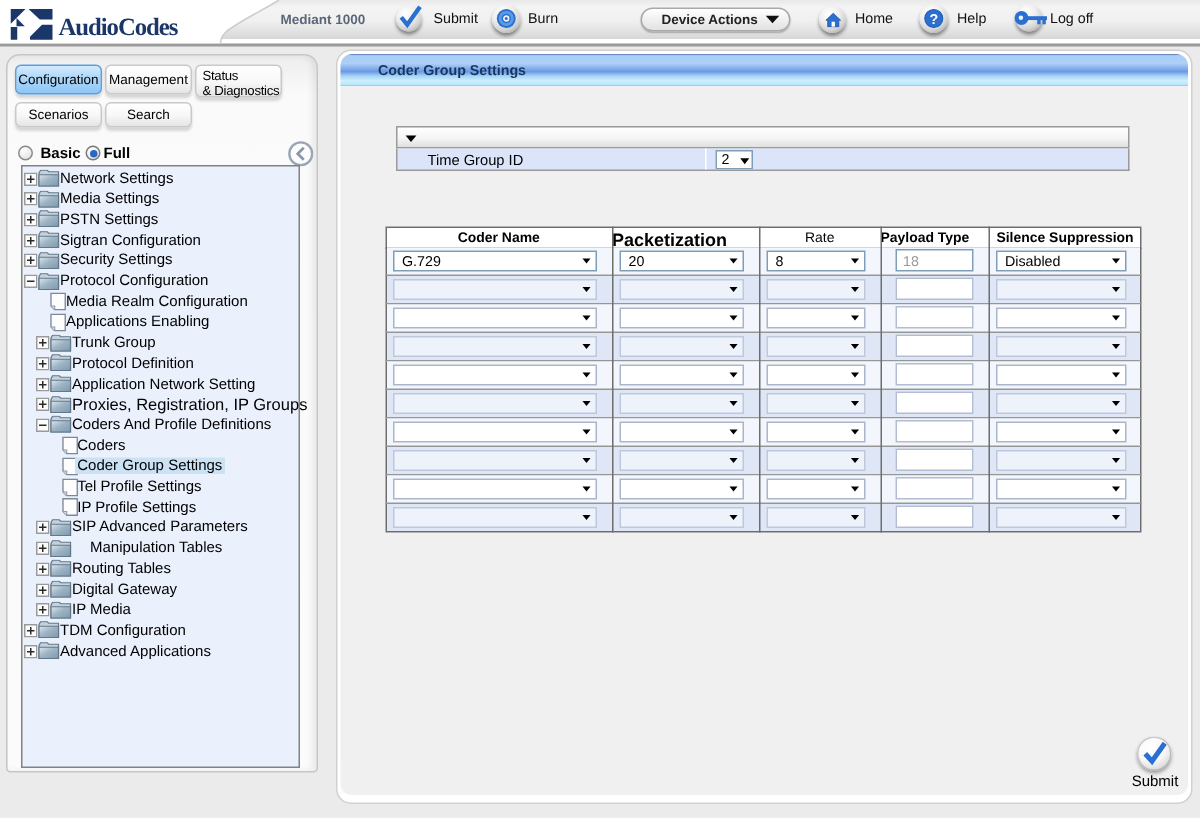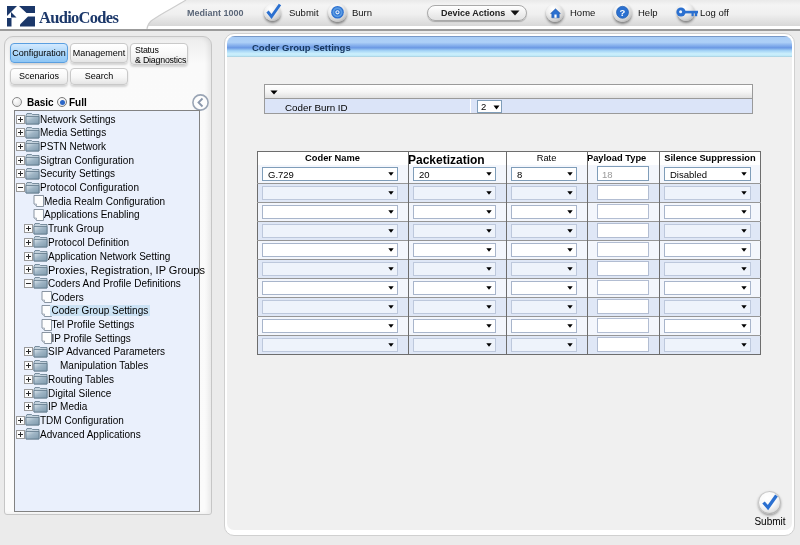--- a/index.html
+++ b/index.html
@@ -135,21 +135,21 @@
 </svg>
 <div class="a" style="left:40px;top:127.2px;font-size:10px;color:#000;white-space:nowrap">Media Settings</div>
 <svg class="a" style="left:16px;top:141.9px" width="9" height="9" viewBox="0 0 9 9">
     <rect x="0.5" y="0.5" width="8" height="8" fill="#fcfcfc" stroke="#9a9a9a"></rect>
     <path d="M2,4.5 H7 M4.5,2 V7" stroke="#2a2a2a" stroke-width="1"></path>
   </svg>
 <svg class="a" style="left:25px;top:140.4px" width="15" height="12" viewBox="0 0 15 12">
 <path d="M1,2.5 L1,11 L14,11 L14,1.5 L7.5,1.5 L6.5,0.5 L2,0.5 Z" fill="#c4d2dd" stroke="#61788a" stroke-width="0.8"></path>
 <path d="M1,3.5 L14,3.5 L14,11 L1,11 Z" fill="url(#fg)" stroke="#61788a" stroke-width="0.8"></path>
 </svg>
-<div class="a" style="left:40px;top:140.9px;font-size:10px;color:#000;white-space:nowrap">PSTN Network</div>
+<div class="a" style="left:40px;top:140.9px;font-size:10px;color:#000;white-space:nowrap">PSTN Settings</div>
 <svg class="a" style="left:16px;top:155.6px" width="9" height="9" viewBox="0 0 9 9">
     <rect x="0.5" y="0.5" width="8" height="8" fill="#fcfcfc" stroke="#9a9a9a"></rect>
     <path d="M2,4.5 H7 M4.5,2 V7" stroke="#2a2a2a" stroke-width="1"></path>
   </svg>
 <svg class="a" style="left:25px;top:154.1px" width="15" height="12" viewBox="0 0 15 12">
 <path d="M1,2.5 L1,11 L14,11 L14,1.5 L7.5,1.5 L6.5,0.5 L2,0.5 Z" fill="#c4d2dd" stroke="#61788a" stroke-width="0.8"></path>
 <path d="M1,3.5 L14,3.5 L14,11 L1,11 Z" fill="url(#fg)" stroke="#61788a" stroke-width="0.8"></path>
 </svg>
 <div class="a" style="left:40px;top:154.6px;font-size:10px;color:#000;white-space:nowrap">Sigtran Configuration</div>
 <svg class="a" style="left:16px;top:169.3px" width="9" height="9" viewBox="0 0 9 9">
@@ -273,21 +273,21 @@
 </svg>
 <div class="a" style="left:48px;top:373.8px;font-size:10px;color:#000;white-space:nowrap">Routing Tables</div>
 <svg class="a" style="left:24px;top:388.5px" width="9" height="9" viewBox="0 0 9 9">
     <rect x="0.5" y="0.5" width="8" height="8" fill="#fcfcfc" stroke="#9a9a9a"></rect>
     <path d="M2,4.5 H7 M4.5,2 V7" stroke="#2a2a2a" stroke-width="1"></path>
   </svg>
 <svg class="a" style="left:33px;top:387.0px" width="15" height="12" viewBox="0 0 15 12">
 <path d="M1,2.5 L1,11 L14,11 L14,1.5 L7.5,1.5 L6.5,0.5 L2,0.5 Z" fill="#c4d2dd" stroke="#61788a" stroke-width="0.8"></path>
 <path d="M1,3.5 L14,3.5 L14,11 L1,11 Z" fill="url(#fg)" stroke="#61788a" stroke-width="0.8"></path>
 </svg>
-<div class="a" style="left:48px;top:387.5px;font-size:10px;color:#000;white-space:nowrap">Digital Silence</div>
+<div class="a" style="left:48px;top:387.5px;font-size:10px;color:#000;white-space:nowrap">Digital Gateway</div>
 <svg class="a" style="left:24px;top:402.2px" width="9" height="9" viewBox="0 0 9 9">
     <rect x="0.5" y="0.5" width="8" height="8" fill="#fcfcfc" stroke="#9a9a9a"></rect>
     <path d="M2,4.5 H7 M4.5,2 V7" stroke="#2a2a2a" stroke-width="1"></path>
   </svg>
 <svg class="a" style="left:33px;top:400.7px" width="15" height="12" viewBox="0 0 15 12">
 <path d="M1,2.5 L1,11 L14,11 L14,1.5 L7.5,1.5 L6.5,0.5 L2,0.5 Z" fill="#c4d2dd" stroke="#61788a" stroke-width="0.8"></path>
 <path d="M1,3.5 L14,3.5 L14,11 L1,11 Z" fill="url(#fg)" stroke="#61788a" stroke-width="0.8"></path>
 </svg>
 <div class="a" style="left:48px;top:401.2px;font-size:10px;color:#000;white-space:nowrap">IP Media</div>
 <svg class="a" style="left:16px;top:415.9px" width="9" height="9" viewBox="0 0 9 9">
@@ -315,21 +315,21 @@
 
 <div class="a" style="left:227px;top:36px;width:565px;height:21px;border-radius:8px 8px 0 0;background:linear-gradient(180deg,#49699f 0%,#a9cdf6 5%,#aed0f7 30%,#84aeec 46%,#6b98e4 56%,#a5d4f6 70%,#cdf0fc 85%,#b9e6f8 97%,#8a9aa0 100%)"></div>
 <div class="a" style="left:252px;top:41.5px;font-size:9.5px;font-weight:bold;color:#16365e">Coder Group Settings</div>
 
 
 <div class="a" style="left:264px;top:84px;width:489px;height:15px;border:1px solid #9a9a9a;background:linear-gradient(180deg,#ffffff,#f5f5f5 55%,#e0e0e0)"></div>
 <svg class="a" style="left:270px;top:89.5px" width="8" height="5" viewBox="0 0 8 5">
     <path d="M0.4,0.4 H7.6 L4,4.6 Z" fill="#000"></path>
   </svg>
 <div class="a" style="left:264px;top:99px;width:489px;height:15px;background:#dbe4f8;border-left:1px solid #9a9a9a;border-right:1px solid #9a9a9a;border-bottom:1px solid #9a9a9a"></div>
-<div class="a" style="left:285px;top:101.5px;font-size:9.8px;color:#000">Coder Burn ID</div>
+<div class="a" style="left:285px;top:101.5px;font-size:9.8px;color:#000">Time Group ID</div>
 <div class="a" style="left:470px;top:99px;width:1px;height:14px;background:#ffffff"></div>
 <div class="a" style="left:477px;top:100px;width:25px;height:13px;background:#fff;border:1px solid #7f9db9;font-size:9.5px;padding-left:3px;line-height:11px">2</div>
 <svg class="a" style="left:493px;top:104.5px" width="7" height="5" viewBox="0 0 7 5">
     <path d="M0.5,0.5 H6.5 L3.5,4.5 Z" fill="#000"></path>
   </svg>
 
 <div class="a" style="left:257px;top:151px;width:504px;height:203.5px;border:1px solid #6d6d6d;background:#ffffff"></div>
 <div class="a" style="left:257px;top:153px;width:151px;text-align:center;font-size:9.3px;font-weight:bold;color:#000">Coder Name</div>
 <div class="a" style="left:408px;top:153px;width:98px;font-size:12px;font-weight:bold;color:#000">Packetization Time</div>
 <div class="a" style="left:506px;top:153px;width:81px;text-align:center;font-size:9.3px;font-weight:normal;color:#000">Rate</div>

